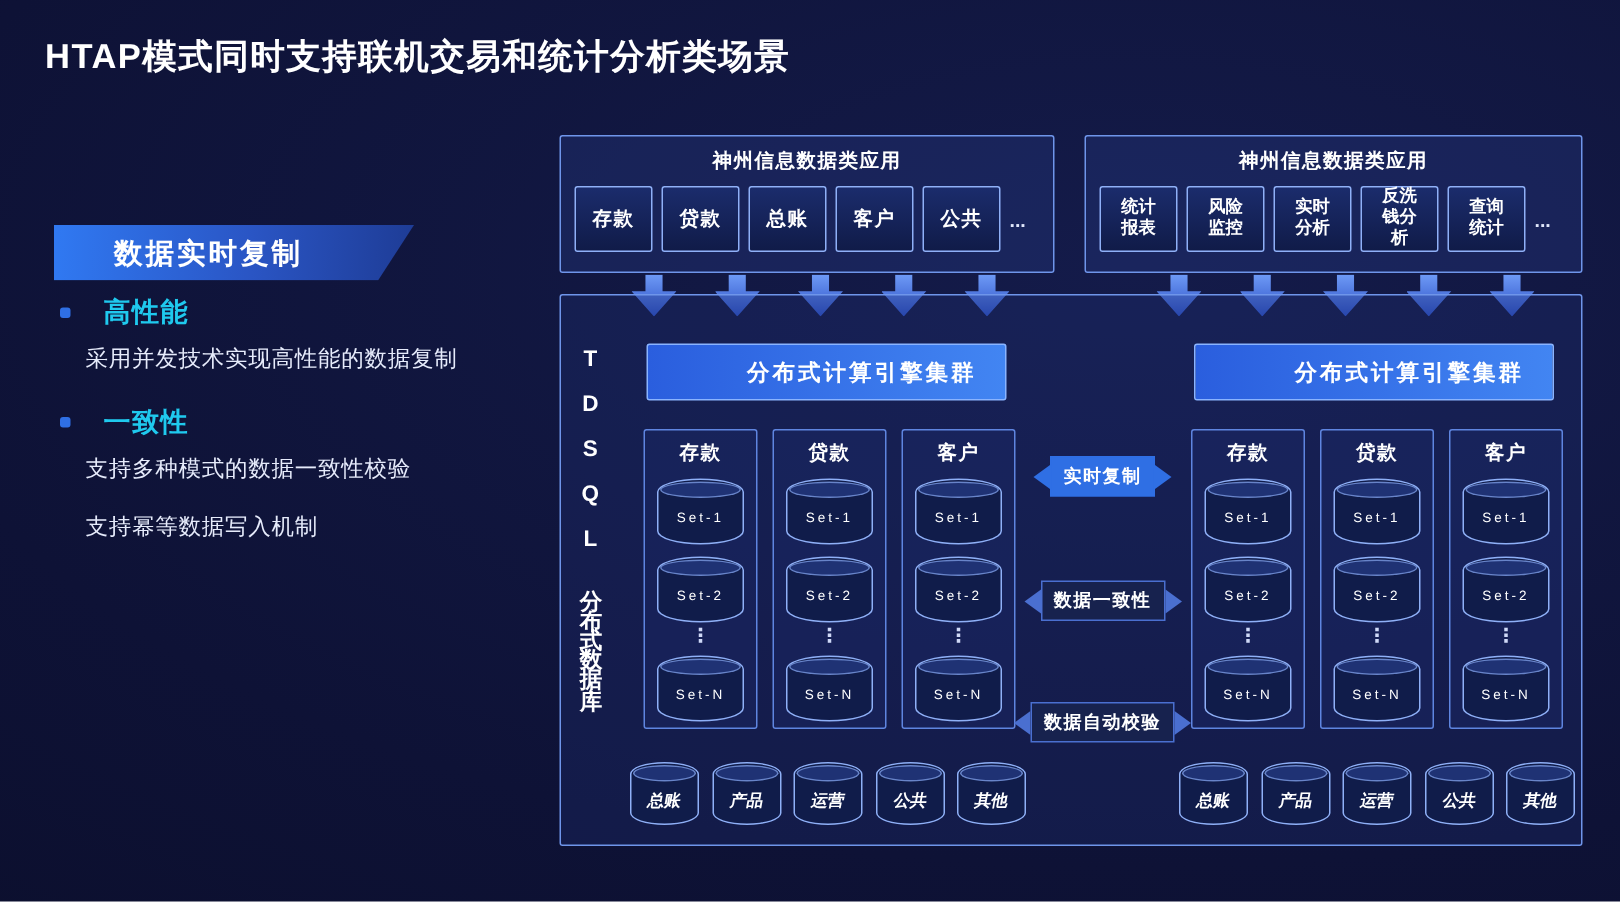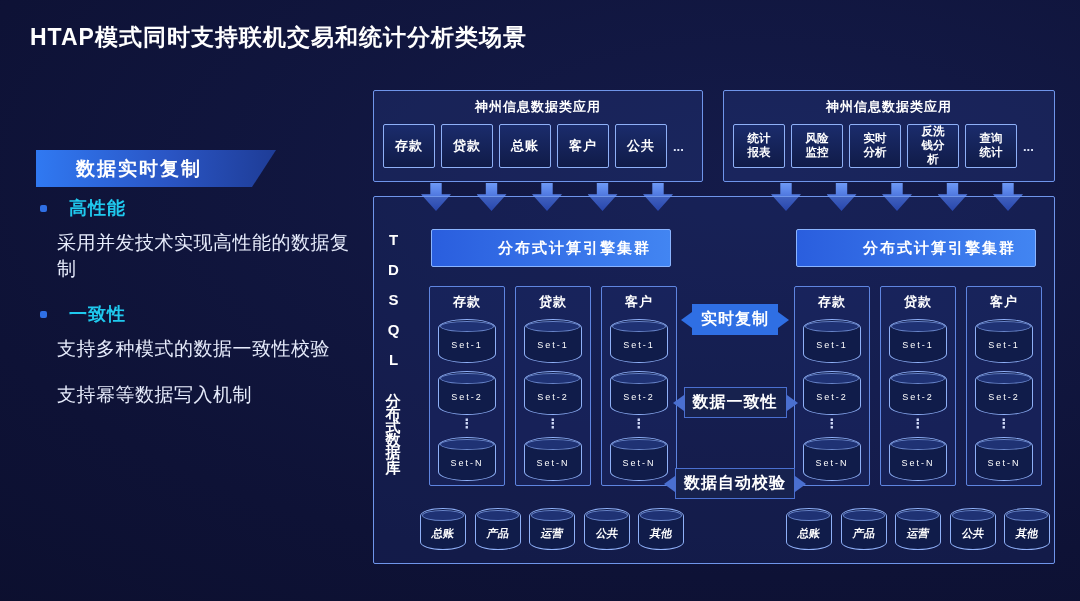--- a/index.html
+++ b/index.html
@@ -16,21 +16,21 @@
   .badge{position:absolute;left:36px;top:150px;width:240px;height:37px;display:flex;align-items:center;
     padding-left:40px;box-sizing:border-box;
     background:linear-gradient(92deg,#3079f2 0%,#2a55c4 55%,#1e3c96 100%);
     clip-path:polygon(0 0,100% 0,90% 100%,0 100%);
     font-size:19px;font-weight:700;letter-spacing:2px;}
 
   
   .bullets{position:absolute;left:40px;top:196px;width:315px;}
   .bhead{display:flex;align-items:center;gap:22px;font-size:18px;font-weight:700;color:var(--cyan,#1FC9EE);letter-spacing:1px;}
   .dot{width:7px;height:7px;border-radius:2px;background:var(--accent-blue,#2F6FE4);flex:0 0 auto;}
-  .bdesc{margin:10px 0 20px 17px;font-size:19px;color:#e6ebfb;letter-spacing:.5px;}
+  .bdesc{margin:10px 0 20px 17px;font-size:15px;color:#e6ebfb;letter-spacing:.5px;}
 
   
   .appbox{position:absolute;top:90px;height:92px;border:1px solid #6f95ea;background:rgba(36,54,126,.38);
     box-sizing:border-box;border-radius:2px;}
   .appbox.business{left:373px;width:330px;}
   .appbox.data{left:723px;width:332px;}
   .appbox-title{text-align:center;font-size:13px;font-weight:700;padding-top:7px;letter-spacing:1px;}
   .appitems{display:flex;align-items:center;gap:6px;padding:8px 8px 0 9px;}
   .appitem{width:52px;height:44px;border:1px solid var(--border-blue,#8FB0F7);border-radius:2px;
     background:linear-gradient(180deg,#1b2c6c,#101b48);
@@ -69,21 +69,21 @@
     color:#fff;font-size:9px;letter-spacing:2px;padding-top:8px;}
   .cyl::before{content:"";position:absolute;top:1px;left:1px;right:1px;height:11px;border-radius:50%;
     border:1px solid rgba(143,176,247,.65);background:rgba(52,78,168,.45);box-sizing:border-box;}
   .vdots{margin-top:3px;font-size:13px;line-height:11px;color:#cfd9f7;font-weight:700;}
 
   
   .flow{position:absolute;left:304px;width:114px;display:flex;align-items:center;justify-content:center;}
   .flow .tri{width:0;height:0;border-top:8px solid transparent;border-bottom:8px solid transparent;}
   .flow .tl{border-right:11px solid var(--fc);}
   .flow .tr{border-left:11px solid var(--fc);}
-  .flabel{background:var(--pill);border:1px solid var(--fc);color:#fff;font-size:16px;font-weight:700;
+  .flabel{background:var(--pill);border:1px solid var(--fc);color:#fff;font-size:12px;font-weight:700;
     padding:4px 8px;white-space:nowrap;letter-spacing:1px;}
   .f1{top:107px;--fc:#2f6fe4;--pill:#2f6fe4;}
   .f2{top:190px;--fc:#4a6fd0;--pill:#17224e;}
   .f3{top:271px;--fc:#4a6fd0;--pill:#17224e;}
 
   
   .brow{position:absolute;top:311px;width:264px;display:flex;justify-content:space-between;}
   .browl{left:46px;}
   .browr{left:412px;}
   .bcyl{width:46px;height:42px;margin-top:0;font-size:11px;letter-spacing:0;border-radius:23px/8px;padding-top:9px;}

